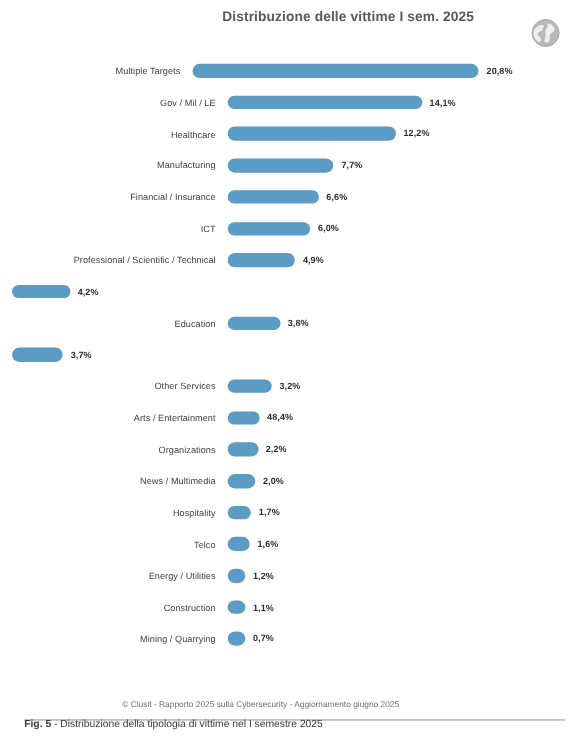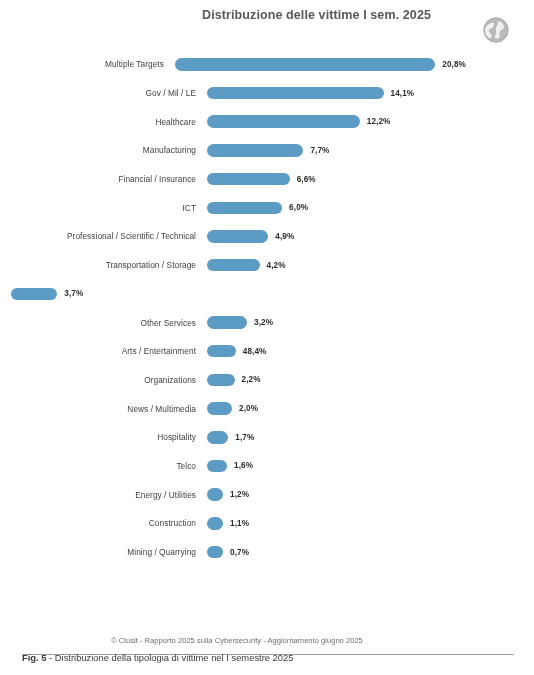--- a/index.html
+++ b/index.html
@@ -181,27 +181,33 @@
 
     <div class="bar-row">
       <div class="cat-label">Professional / Scientific / Technical</div>
       <div class="bar-wrap">
         <div class="bar" style="width: 61.348px; background: rgb(91, 155, 196);"></div>
         <div class="val-label">4,9%</div>
       </div>
     </div>
 
     <div class="bar-row">
-      <div class="cat-label">Transportation / Storage</div>
       <div class="bar-wrap">
         <div class="bar" style="width: 52.584px; background: rgb(91, 155, 196);"></div>
         <div class="val-label">4,2%</div>
       </div>
     </div>
 
+    <div class="bar-row">
+      <div class="cat-label">Education</div>
+      <div class="bar-wrap">
+        <div class="bar" style="width: 47.576px; background: rgb(91, 155, 196);"></div>
+        <div class="val-label">3,8%</div>
+      </div>
+    </div>
 
     <div class="bar-row">
       <div class="bar-wrap">
         <div class="bar" style="width: 46.324px; background: rgb(91, 155, 196);"></div>
         <div class="val-label">3,7%</div>
       </div>
     </div>
 
     <div class="bar-row">
       <div class="cat-label">Other Services</div>

